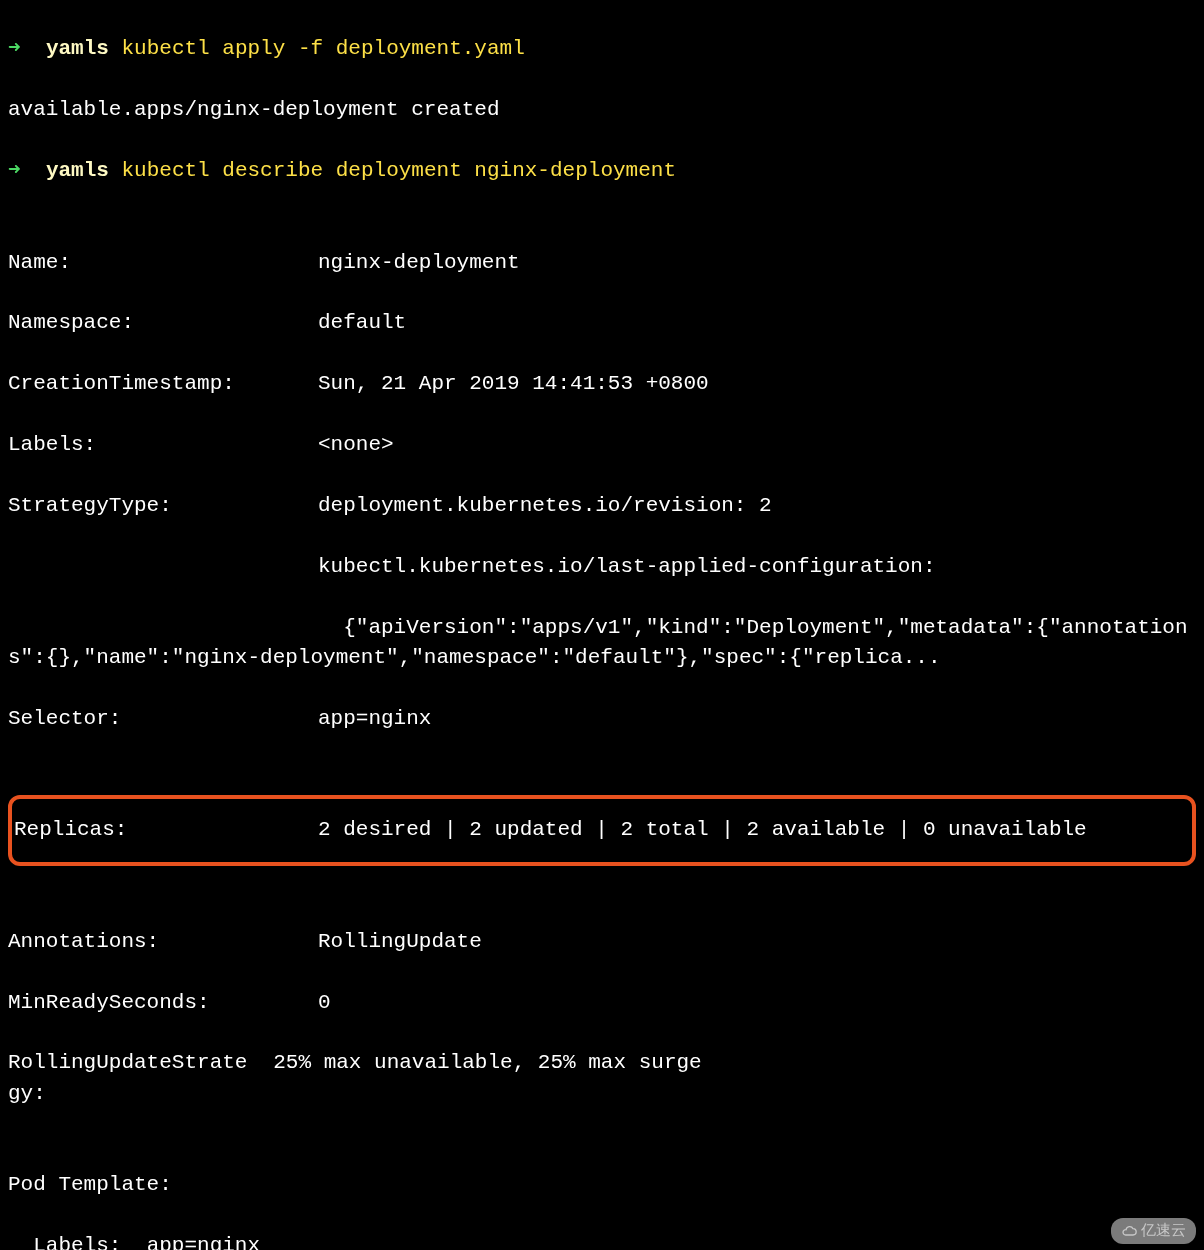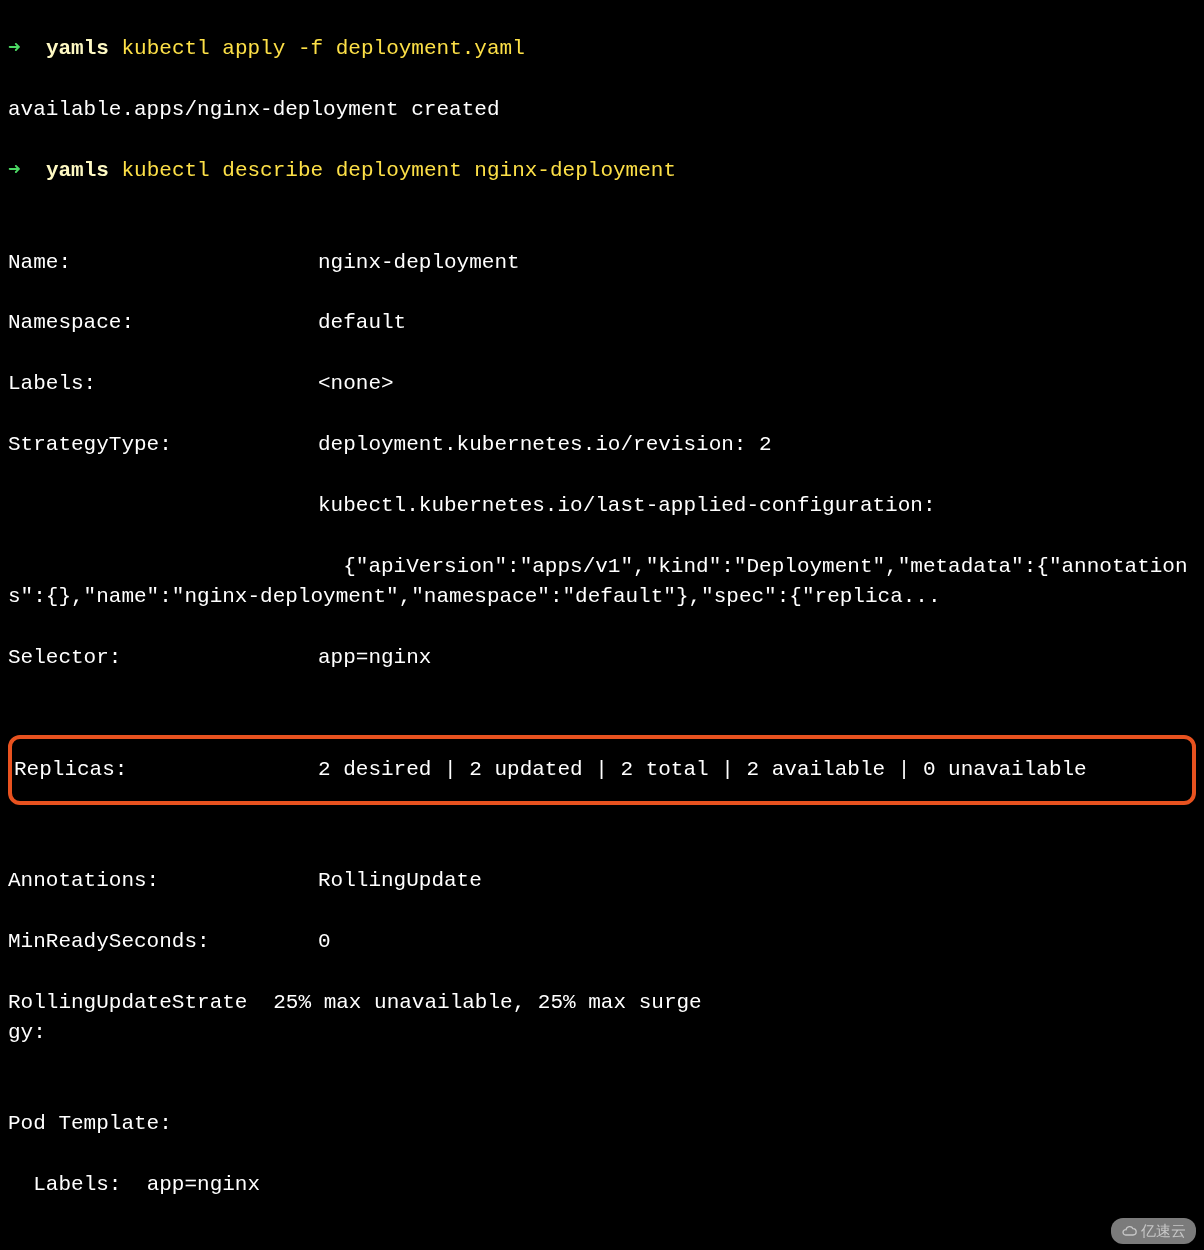--- a/index.html
+++ b/index.html
@@ -40,37 +40,38 @@
   .hl-replicas .col-key { width: 304px; }
   .watermark {
     position: fixed;
     right: 8px;
     bottom: 6px;
     color: #c8c8c8;
     background: rgba(245,245,245,0.5);
     border-radius: 12px;
     padding: 2px 10px;
     font-size: 15px;
-    font-family: Liberation Sans, sans-serif;
+    font-family: Liberation Serif, serif;
     display: flex;
     align-items: center;
     gap: 4px;
   }
   .watermark svg { width: 16px; height: 16px; }
 </style>
 </head>
 <body>
 
 <div class="terminal">
 <div class="row"><span class="arrow">➜</span>  <span class="ctx">yamls</span> <span class="k">kubectl apply -f deployment.yaml</span></div>
 <div class="row">available.apps/nginx-deployment created</div>
 <div class="row"><span class="arrow">➜</span>  <span class="ctx">yamls</span> <span class="k">kubectl describe deployment nginx-deployment</span></div>
 
 <div class="row"><span class="col-key">Name:</span><span>nginx-deployment</span></div>
 <div class="row"><span class="col-key">Namespace:</span><span>default</span></div>
+<div class="row"><span class="col-key">CreationTimestamp:</span><span>Sun, 21 Apr 2019 14:41:53 +0800</span></div>
 <div class="row"><span class="col-key">Labels:</span><span>&lt;none&gt;</span></div>
 <div class="row"><span class="col-key">StrategyType:</span><span>deployment.kubernetes.io/revision: 2</span></div>
 <div class="row"><span class="col-key"> </span><span>kubectl.kubernetes.io/last-applied-configuration:</span></div>
 <div class="row"><span class="col-key"> </span><span>  {"apiVersion":"apps/v1","kind":"Deployment","metadata":{"annotations":{},"name":"nginx-deployment","namespace":"default"},"spec":{"replica...</span></div>
 <div class="row"><span class="col-key">Selector:</span><span>app=nginx</span></div>
 
 <div class="hl-replicas"><span class="col-key">Replicas:</span><span>2 desired | 2 updated | 2 total | 2 available | 0 unavailable</span></div>
 
 <div class="row"><span class="col-key">Annotations:</span><span>RollingUpdate</span></div>
 <div class="row"><span class="col-key">MinReadySeconds:</span><span>0</span></div>

